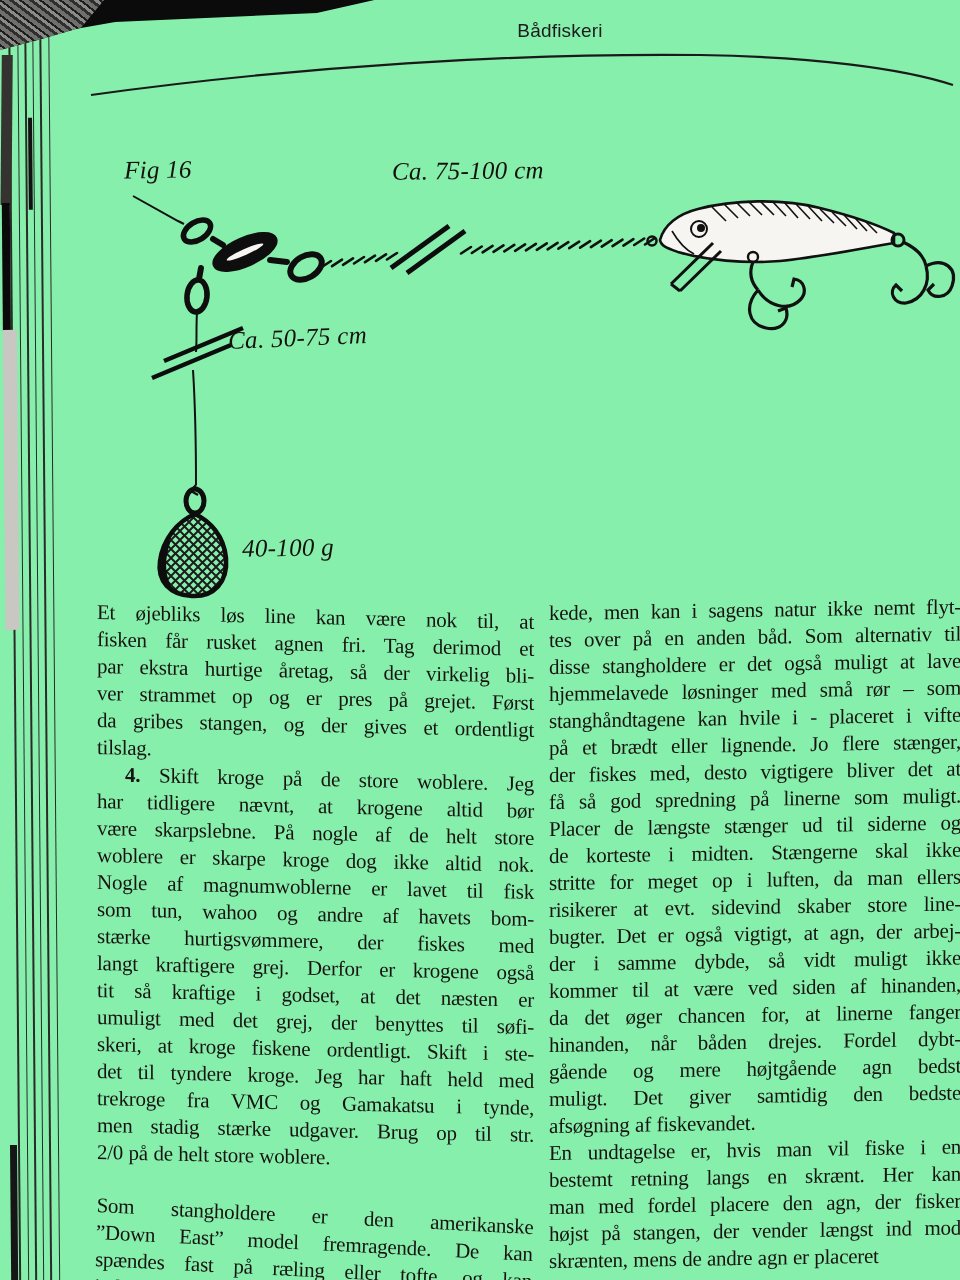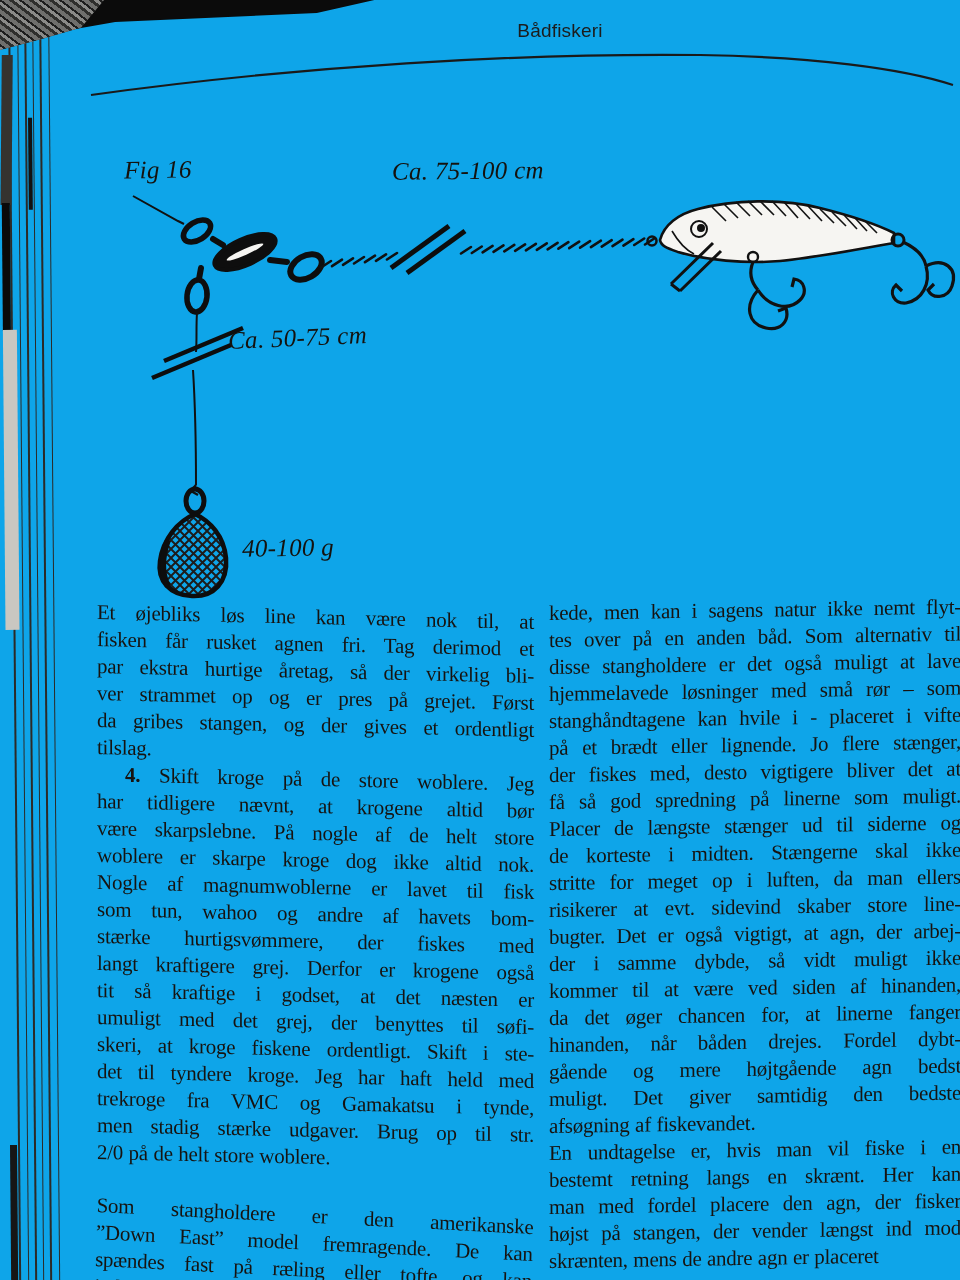--- a/index.html
+++ b/index.html
@@ -1,18 +1,18 @@
 <!DOCTYPE html>
 <html><head>
 <meta charset="utf-8">
 <style>
   html,body { margin:0; padding:0; background:#202020; }
   .page {
     position:relative; width:960px; height:1280px; overflow:hidden;
-    background:#0ea5e9; font-family:"Liberation Serif", serif; color:#181410;
+    background:#86efac; font-family:"Liberation Serif", serif; color:#181410;
   }
 
   
   .book-edge { position:absolute; left:0; top:0; width:64px; height:1280px;
     transform:rotate(-0.5deg); transform-origin:top left; }
   .edge-line { position:absolute; top:0; height:1300px; background:#2c2a27; }
   .edge-blob { position:absolute; }
   .top-band { position:absolute; left:0; top:0; width:960px; height:46px;
     background:#0b0b0b;
     clip-path:polygon(0 0, 39% 0, 33% 28%, 12% 48%, 0 92%); }

